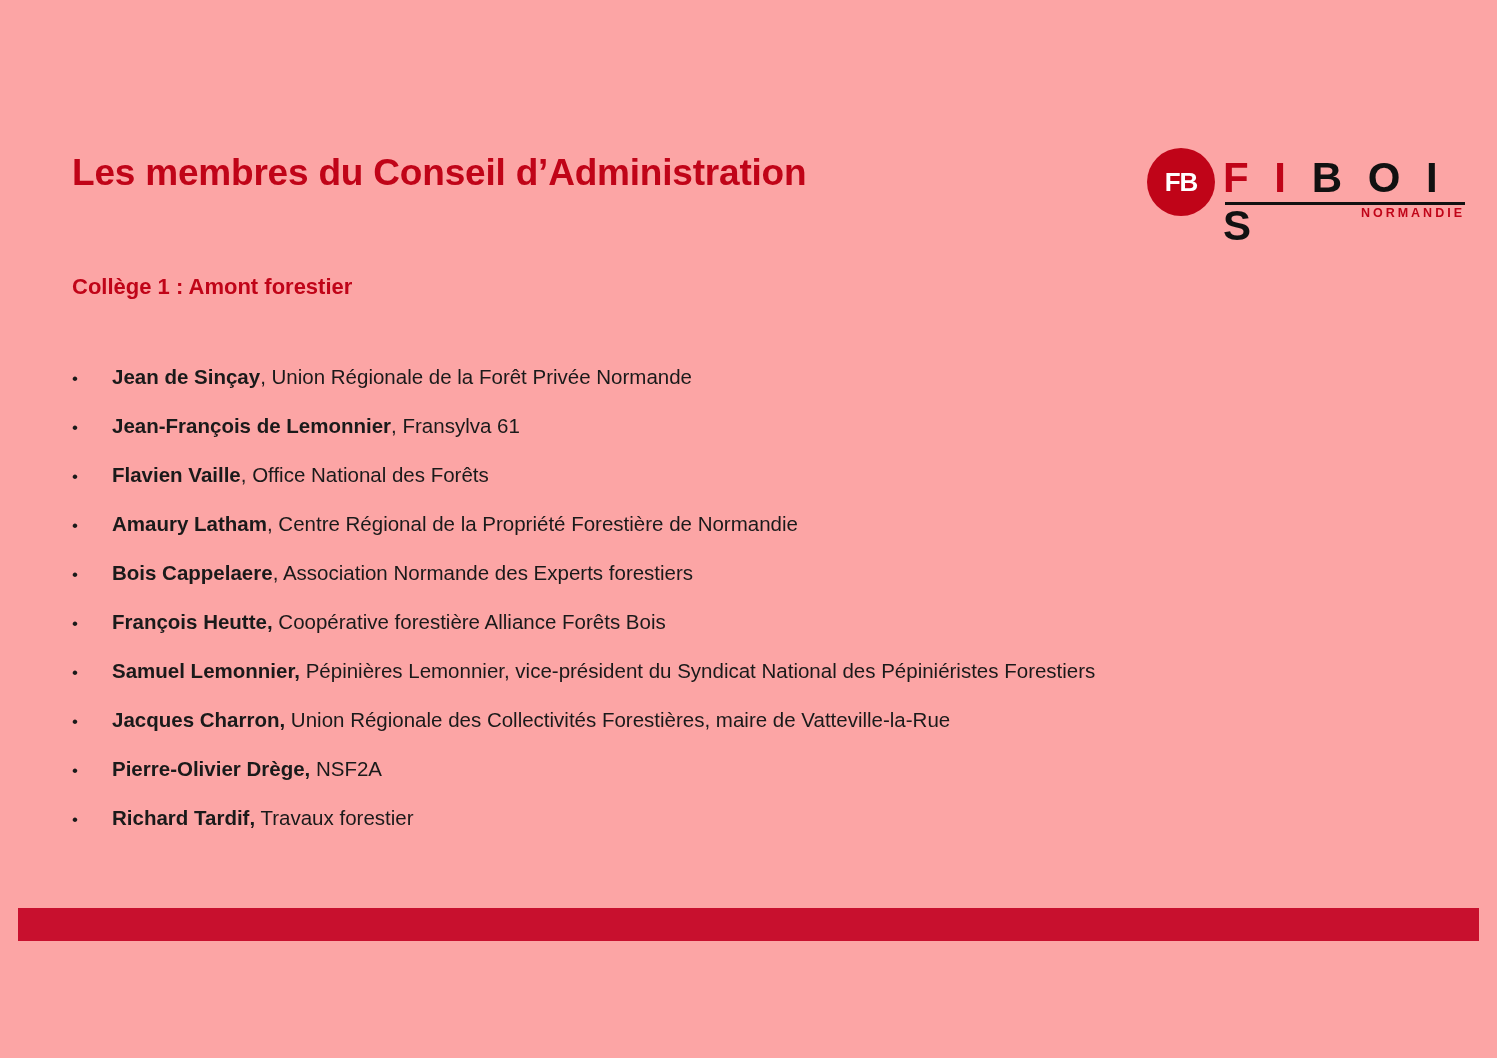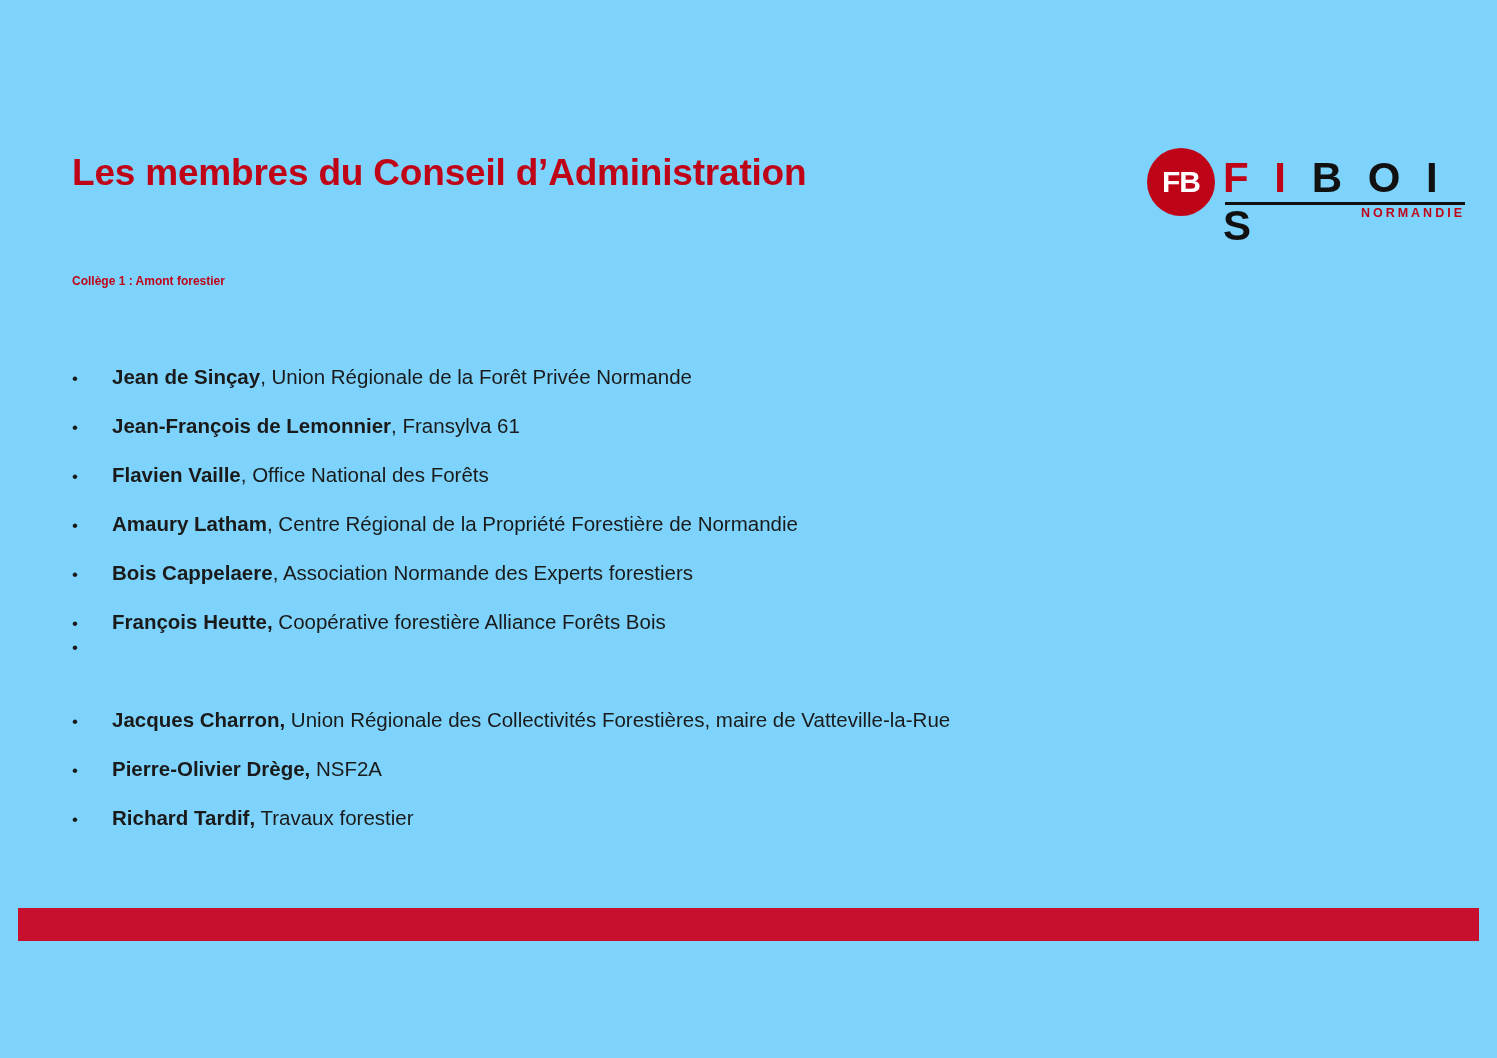--- a/index.html
+++ b/index.html
@@ -12,21 +12,21 @@
     height: 1058px;
     position: relative;
     font-family: "Liberation Sans", sans-serif;
     color: #1a1a1a;
     overflow: hidden;
   }
 
   .slide {
     position: absolute;
     inset: 0;
-    background: #7dd3fc;
+    background: #fca5a5;
   }
 
   
   .title {
     position: absolute;
     left: 72px;
     top: 152px;
     font-size: 37px;
     font-weight: bold;
     color: #C00418;
@@ -45,21 +45,21 @@
   .logo-mark {
     position: absolute;
     left: 0;
     top: 8px;
     width: 68px;
     height: 68px;
     border-radius: 50%;
     background: #C00418;
     color: #ffffff;
     font-weight: bold;
-    font-size: 30px;
+    font-size: 26px;
     display: flex;
     align-items: center;
     justify-content: center;
     letter-spacing: -1px;
   }
   .logo-word {
     position: absolute;
     left: 76px;
     top: 14px;
     font-size: 42px;
@@ -87,21 +87,21 @@
     color: #C00418;
     font-weight: bold;
     padding-left: 40px;
   }
 
   
   .section-heading {
     position: absolute;
     left: 72px;
     top: 274px;
-    font-size: 12px;
+    font-size: 22px;
     font-weight: bold;
     color: #C00418;
   }
 
   
   .bullets {
     position: absolute;
     left: 72px;
     top: 345px;
     width: 1340px;
@@ -185,20 +185,21 @@
       <span class="bullet-text"><span class="nm">Bois Cappelaere</span><span>, Association Normande des Experts forestiers</span></span>
     </div>
 
     <div class="bullet-row">
       <span class="bullet-dot">•</span>
       <span class="bullet-text"><span class="nm">François Heutte,</span><span> Coopérative forestière Alliance Forêts Bois</span></span>
     </div>
 
     <div class="bullet-row">
       <span class="bullet-dot">•</span>
+      <span class="bullet-text"><span class="nm">Samuel Lemonnier,</span><span> Pépinières Lemonnier, vice-président du Syndicat National des Pépiniéristes Forestiers</span></span>
     </div>
 
     <div class="bullet-row">
       <span class="bullet-dot">•</span>
       <span class="bullet-text"><span class="nm">Jacques Charron,</span><span> Union Régionale des Collectivités Forestières, maire de Vatteville-la-Rue</span></span>
     </div>
 
     <div class="bullet-row">
       <span class="bullet-dot">•</span>
       <span class="bullet-text"><span class="nm">Pierre-Olivier Drège,</span><span> NSF2A</span></span>

